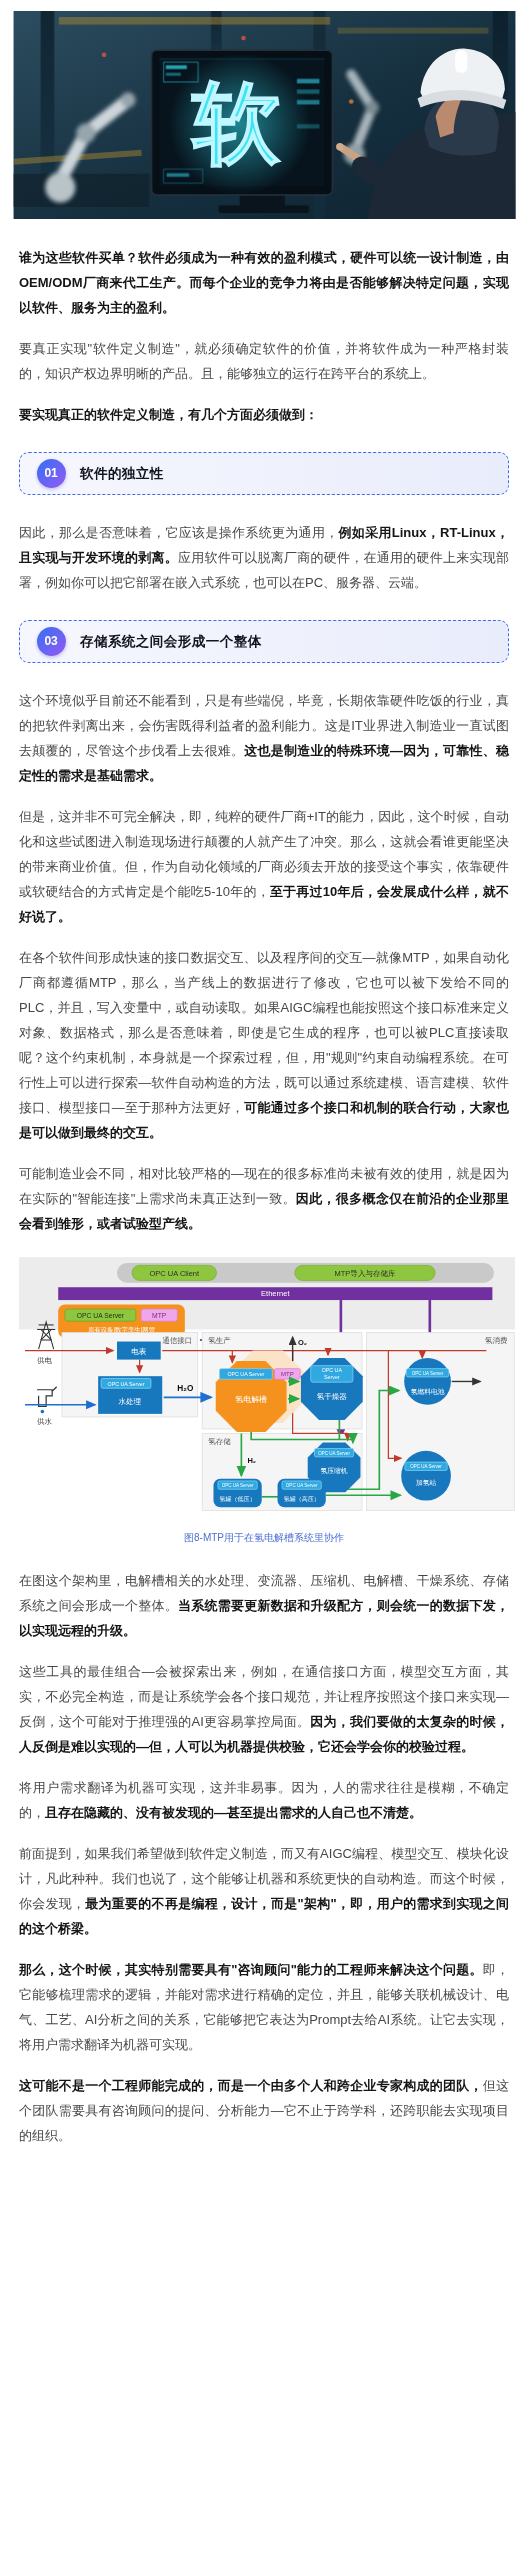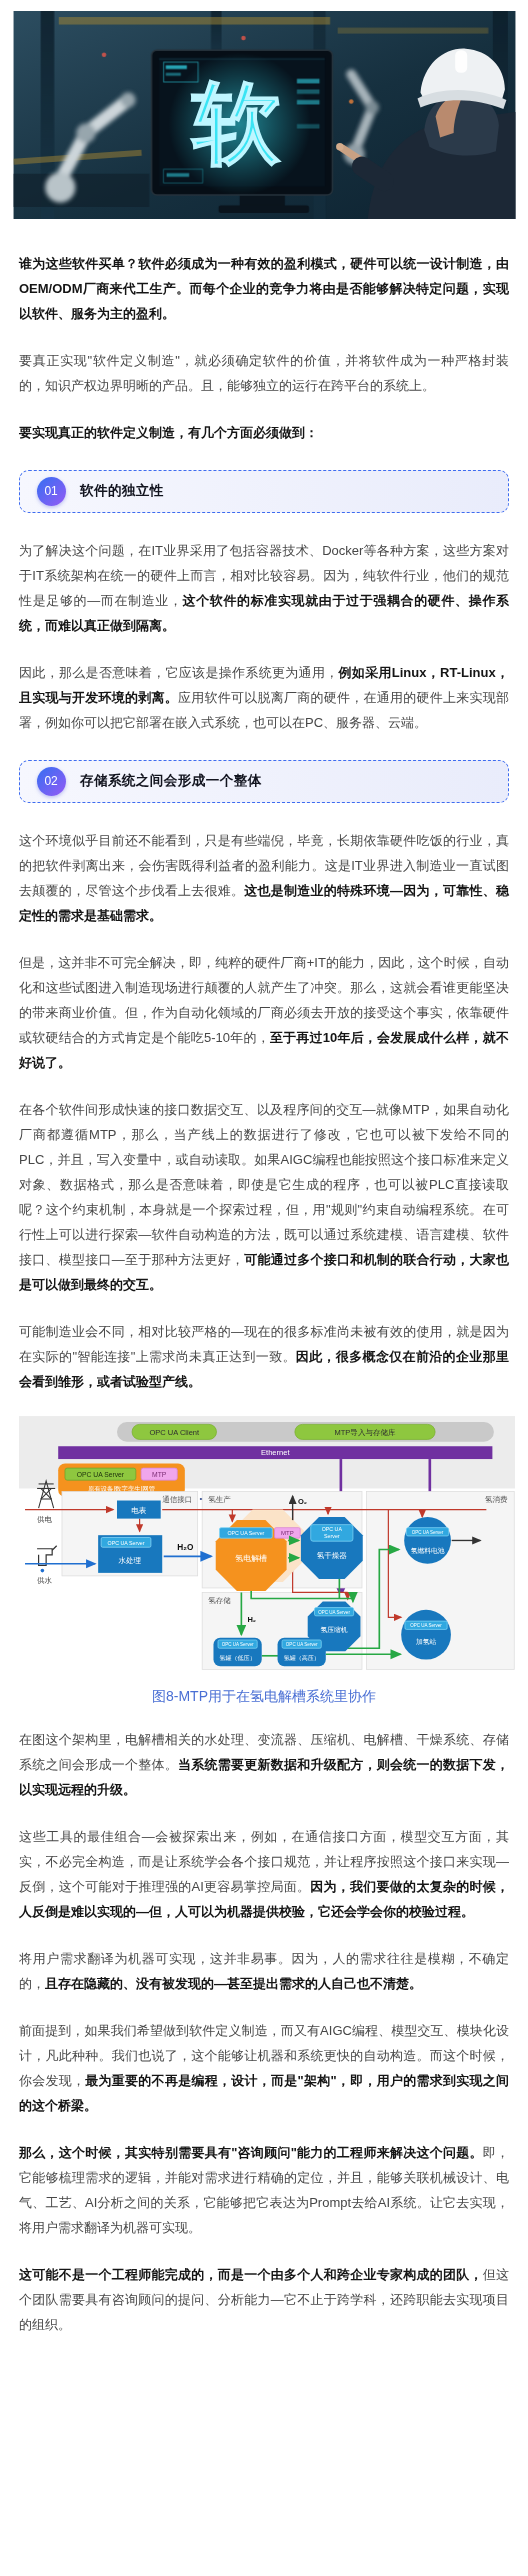--- a/index.html
+++ b/index.html
@@ -5,37 +5,37 @@
   html,body{margin:0;padding:0;background:#ffffff;}
   body{width:528px;font-family:"Liberation Sans","DejaVu Sans",sans-serif;}
   .page{width:528px;overflow:hidden;background:#fff;}
 
   
   .hero{margin:10.6px 13px 0 13px;}
   .hero svg{display:block;}
 
   
   .article{padding:10.6px 19px 0 19px;color:#474747;font-size:13px;line-height:25px;text-align:justify;}
-  .para{margin:22px 0;}
+  .para{margin:16px 0;}
   .para strong{color:#151515;font-weight:bold;}
 
   
   .section-card{display:flex;align-items:center;height:41px;margin:25px 0;
     border:1.5px dashed #3e6cf0;border-radius:9.8px;
     background:linear-gradient(90deg,#f6f7fe 0%,#e9ecfb 100%);}
   .section-badge{width:29px;height:29px;border-radius:50%;margin-left:16.6px;flex:0 0 auto;
     background:linear-gradient(135deg,#3f6df2 10%,#8a5cf5 90%);
-    color:#fff;font-weight:normal;font-size:12px;display:flex;align-items:center;justify-content:center;
+    color:#fff;font-weight:bold;font-size:12px;display:flex;align-items:center;justify-content:center;
     box-shadow:0 1.5px 3.8px rgba(80,90,220,.35);}
-  .section-title{margin-left:14.3px;font-weight:bold;font-size:13.6px;color:#12141f;letter-spacing:0.4px;font-family:Liberation Mono, monospace;}
+  .section-title{margin-left:14.3px;font-weight:bold;font-size:13.6px;color:#12141f;letter-spacing:0.4px;}
 
   
   .figure-block{margin:21px 0 4.5px 0;}
   .figure-block svg{display:block;margin:0 auto;}
-  .fig-caption{text-align:center;color:#4a6fd4;font-size:14px;line-height:15px;margin:9px 0 22.6px 0;}
+  .fig-caption{text-align:center;color:#4a6fd4;font-size:10px;line-height:15px;margin:9px 0 22.6px 0;}
 
   .dtxt{font-family:"Liberation Sans","DejaVu Sans",sans-serif;}
 </style>
 </head>
 <body>
 
 <div class="page">
 
   <div class="hero">
     <svg width="503" height="208" viewBox="0 0 666 276">
@@ -132,25 +132,24 @@
 
     <p class="para"><strong>谁为这些软件买单？软件必须成为一种有效的盈利模式，硬件可以统一设计制造，由OEM/ODM厂商来代工生产。而每个企业的竞争力将由是否能够解决特定问题，实现以软件、服务为主的盈利。</strong></p>
     <p class="para"><span>要真正实现"软件定义制造"，就必须确定软件的价值，并将软件成为一种严格封装的，知识产权边界明晰的产品。且，能够独立的运行在跨平台的系统上。</span></p>
     <p class="para"><strong>要实现真正的软件定义制造，有几个方面必须做到：</strong></p>
 
     <div class="section-card">
       <div class="section-badge">01</div>
       <div class="section-title">软件的独立性</div>
     </div>
 
-    <p class="para"><span>为了解决这个问题，在IT业界采用了包括容器技术、Docker等各种方案，这些方案对于IT系统架构在统一的硬件上而言，相对比较容易。因为，纯软件行业，他们的规范性是足够的—而在制造业，</span><strong>这个软件的标准实现就由于过于强耦合的硬件、操作系统，而难以真正做到隔离。</strong></p>
     <p class="para"><span>因此，那么是否意味着，它应该是操作系统更为通用，</span><strong>例如采用Linux，RT-Linux，且实现与开发环境的剥离。</strong><span>应用软件可以脱离厂商的硬件，在通用的硬件上来实现部署，例如你可以把它部署在嵌入式系统，也可以在PC、服务器、云端。</span></p>
 
     <div class="section-card">
-      <div class="section-badge">02</div>
+      <div class="section-badge">03</div>
       <div class="section-title">存储系统之间会形成一个整体</div>
     </div>
 
     <p class="para"><span>这个环境似乎目前还不能看到，只是有些端倪，毕竟，长期依靠硬件吃饭的行业，真的把软件剥离出来，会伤害既得利益者的盈利能力。这是IT业界进入制造业一直试图去颠覆的，尽管这个步伐看上去很难。</span><strong>这也是制造业的特殊环境—因为，可靠性、稳定性的需求是基础需求。</strong></p>
     <p class="para"><span>但是，这并非不可完全解决，即，纯粹的硬件厂商+IT的能力，因此，这个时候，自动化和这些试图进入制造现场进行颠覆的人就产生了冲突。那么，这就会看谁更能坚决的带来商业价值。但，作为自动化领域的厂商必须去开放的接受这个事实，依靠硬件或软硬结合的方式肯定是个能吃5-10年的，</span><strong>至于再过10年后，会发展成什么样，就不好说了。</strong></p>
 
 
     <p class="para"><span>在各个软件间形成快速的接口数据交互、以及程序间的交互—就像MTP，如果自动化厂商都遵循MTP，那么，当产线上的数据进行了修改，它也可以被下发给不同的PLC，并且，写入变量中，或自动读取。如果AIGC编程也能按照这个接口标准来定义对象、数据格式，那么是否意味着，即使是它生成的程序，也可以被PLC直接读取呢？这个约束机制，本身就是一个探索过程，但，用"规则"约束自动编程系统。在可行性上可以进行探索—软件自动构造的方法，既可以通过系统建模、语言建模、软件接口、模型接口—至于那种方法更好，</span><strong>可能通过多个接口和机制的联合行动，大家也是可以做到最终的交互。</strong></p>
     <p class="para"><span>可能制造业会不同，相对比较严格的—现在的很多标准尚未被有效的使用，就是因为在实际的"智能连接"上需求尚未真正达到一致。</span><strong>因此，很多概念仅在前沿的企业那里会看到雏形，或者试验型产线。</strong></p>
 

